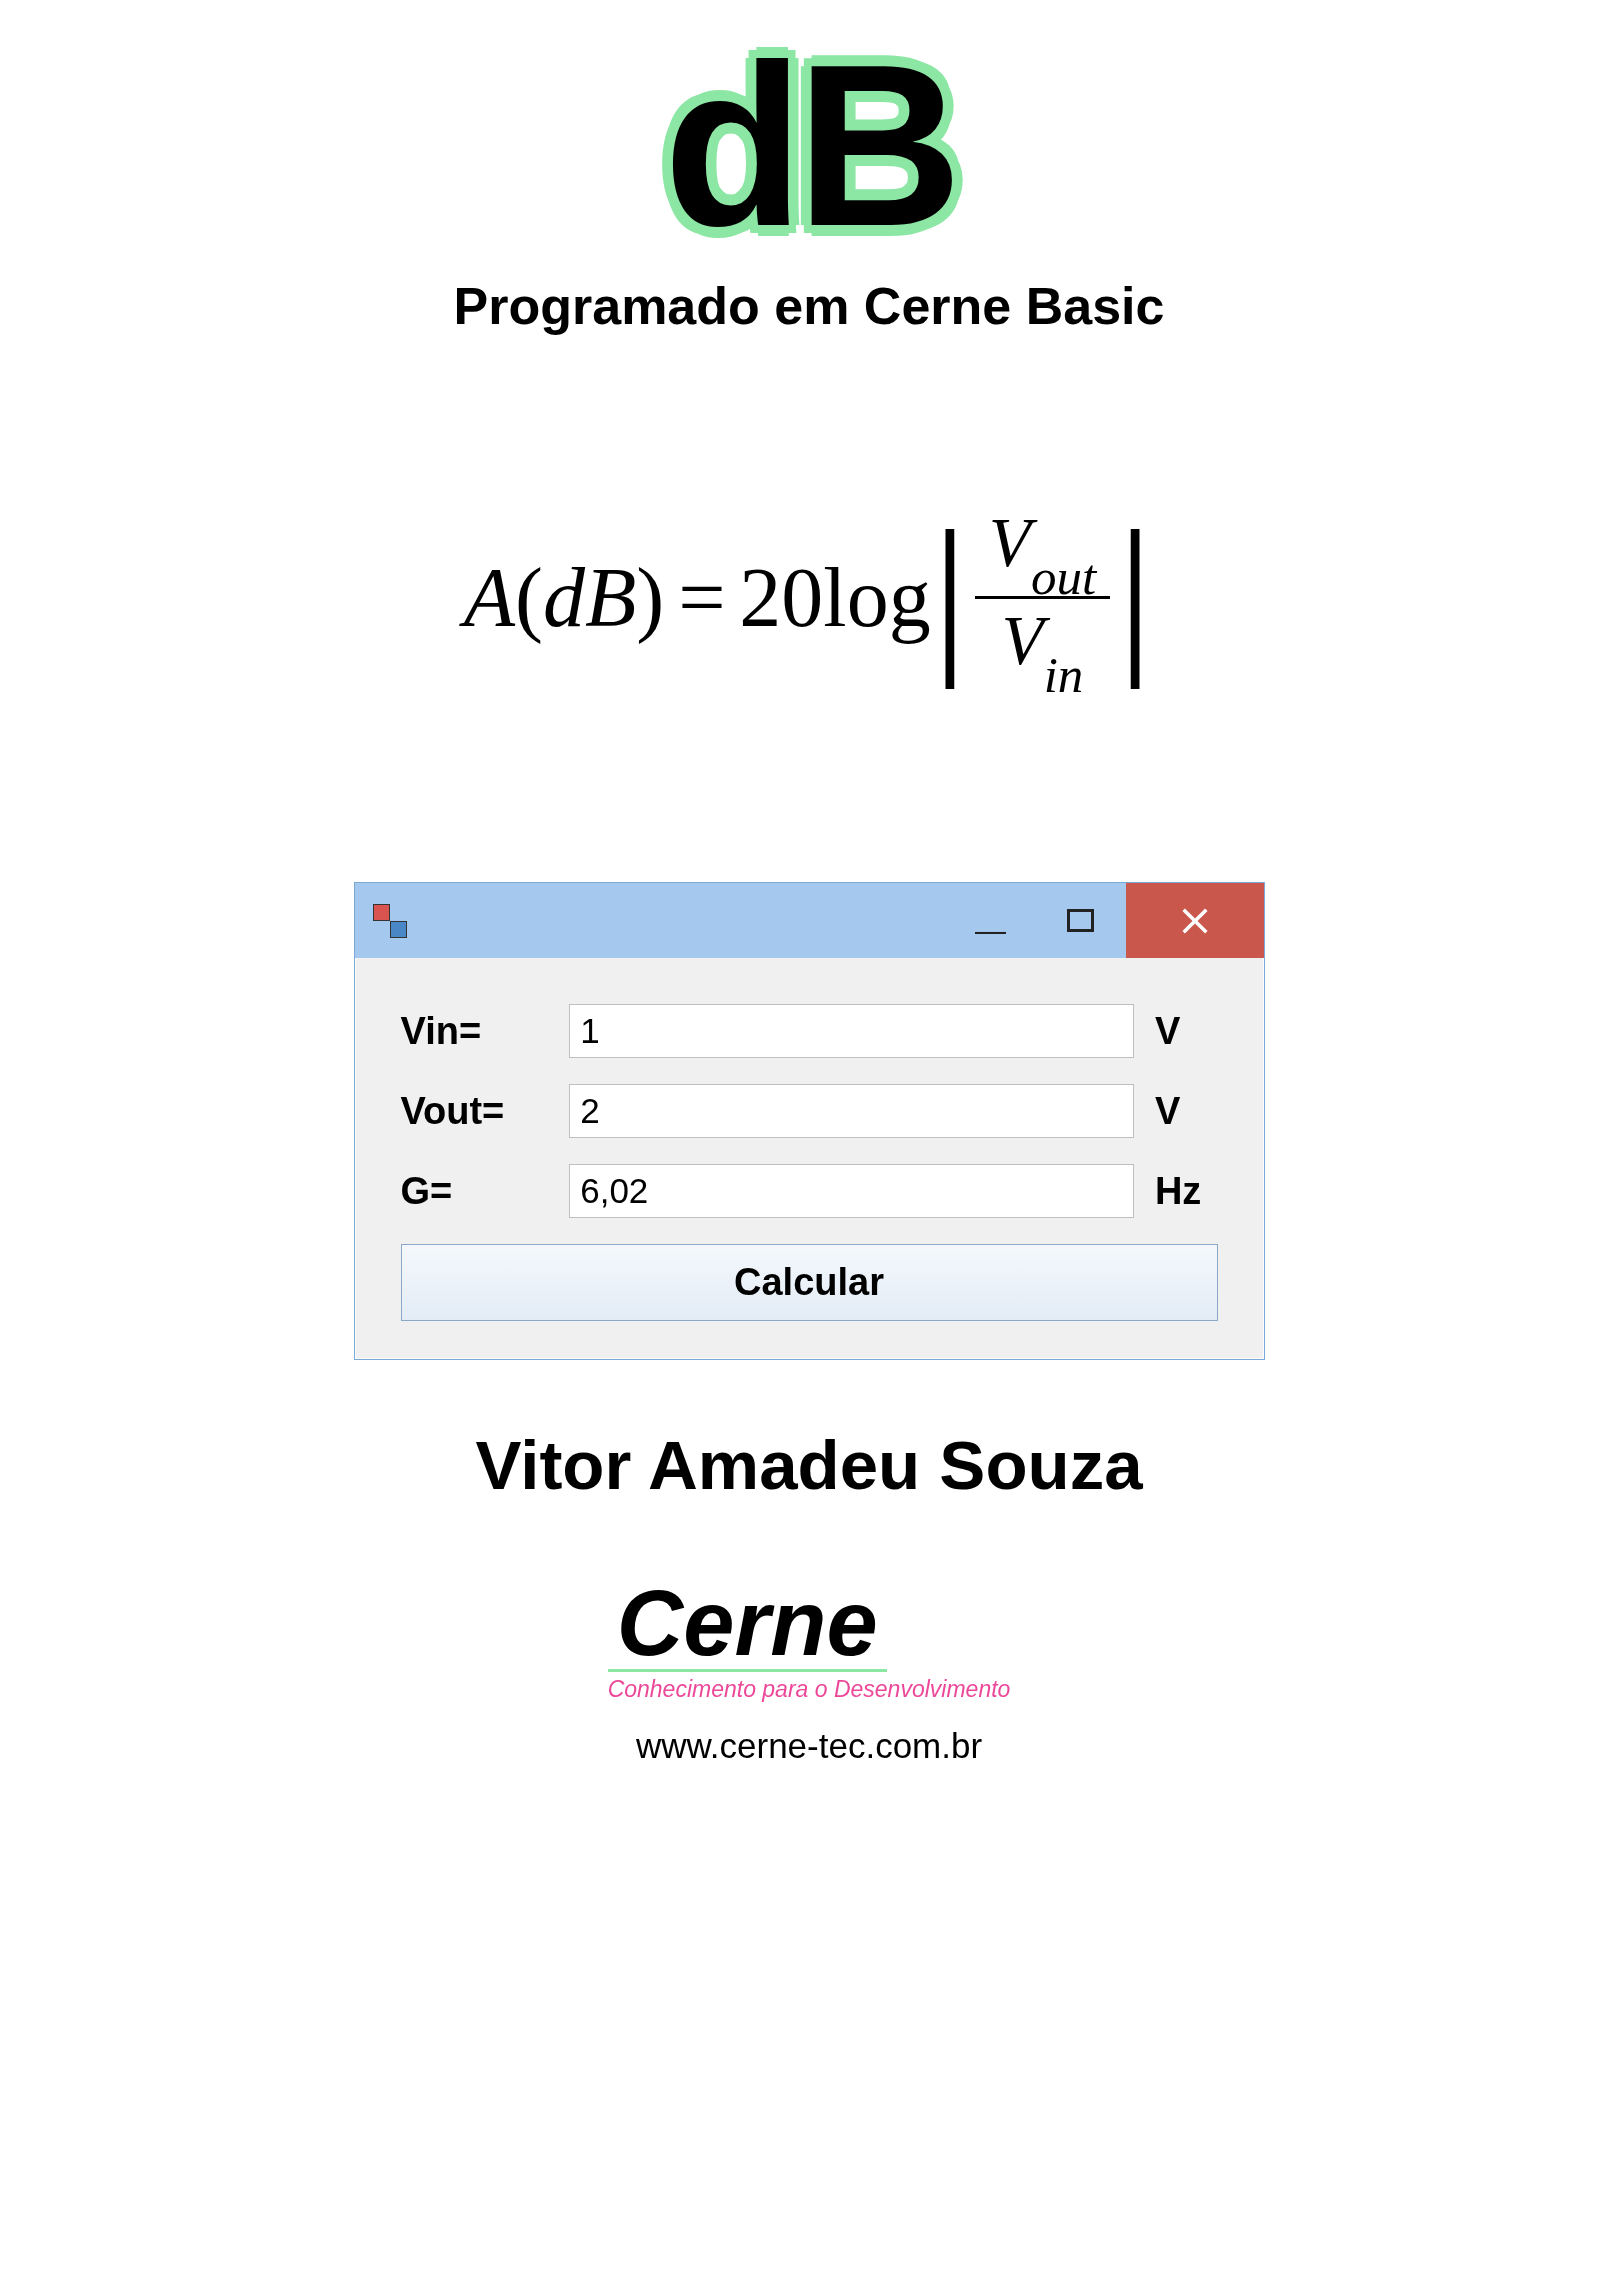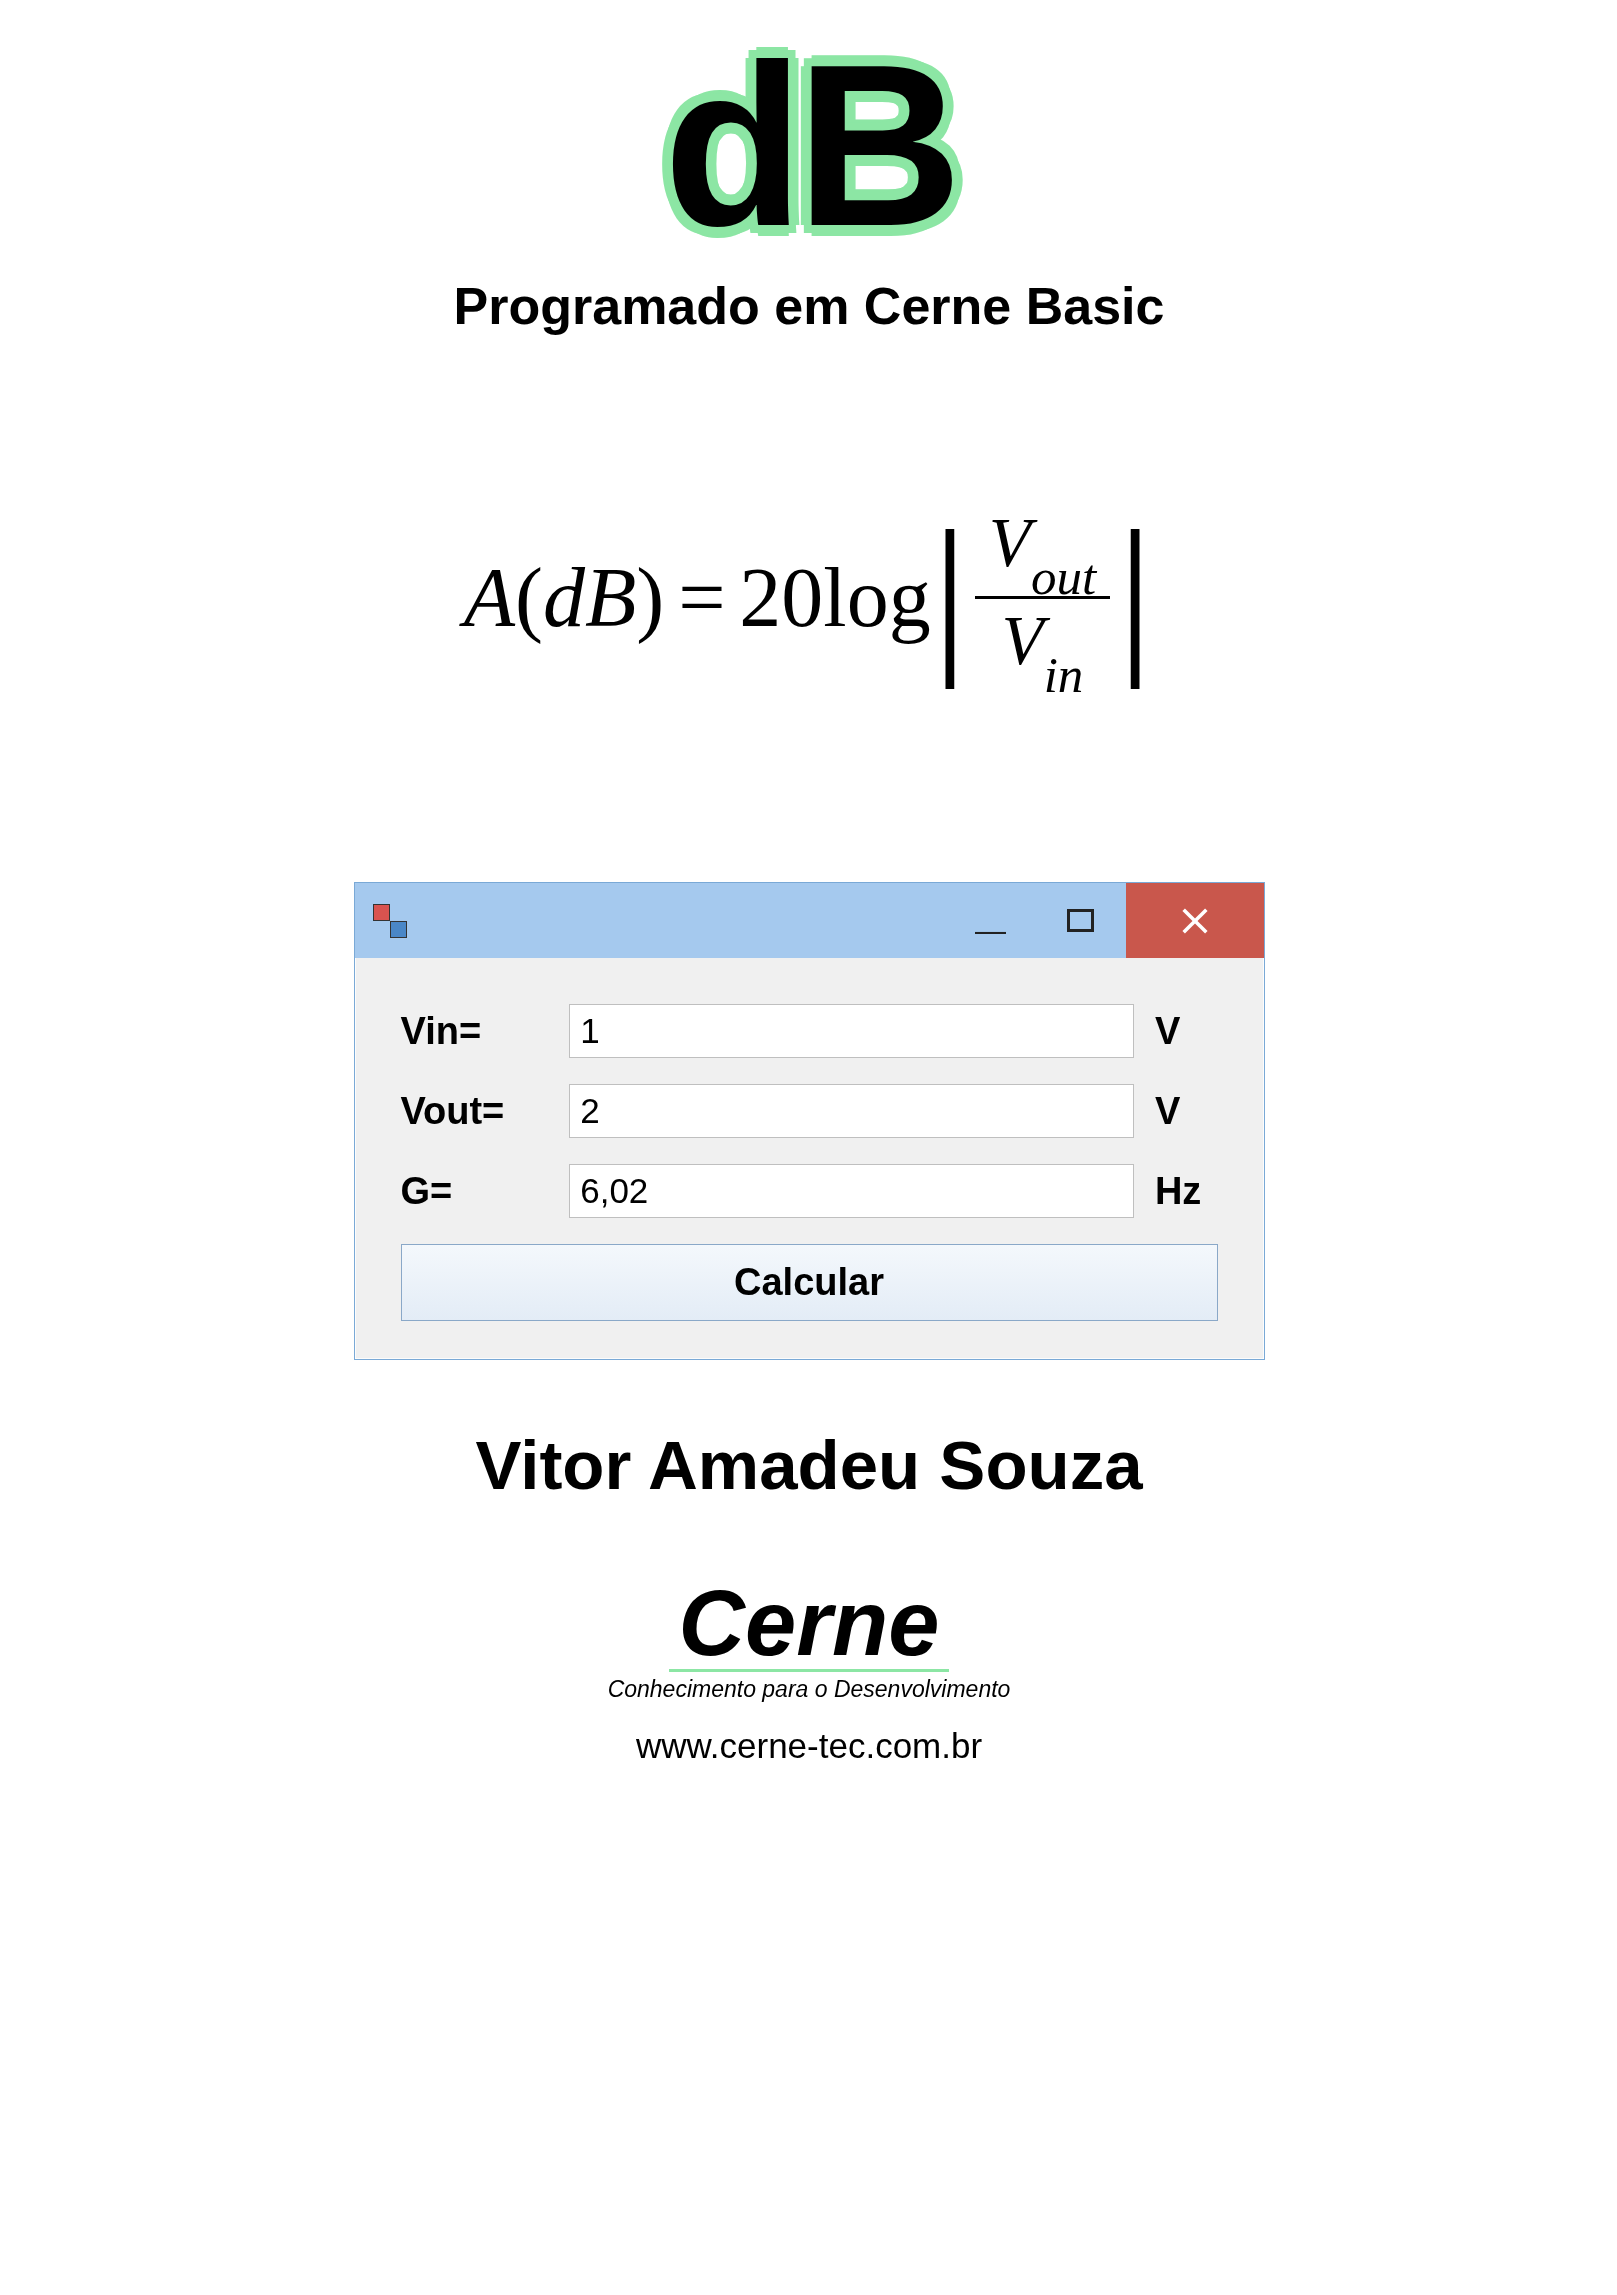--- a/index.html
+++ b/index.html
@@ -199,36 +199,36 @@
 
   .author {
     margin-top: 66px;
     font-size: 69px;
     font-weight: bold;
     color: #000;
     text-align: center;
   }
   .cerne-logo {
     margin-top: 77px;
-    text-align: center;
+    text-align: left;
   }
   .cerne-logo .name {
     font-size: 92px;
     font-weight: 900;
     font-style: italic;
     color: #000;
     border-bottom: 3.8px solid #8ce6a4;
     padding: 0 9.2px 4.6px 9.2px;
     display: inline-block;
     line-height: 0.9;
   }
   .cerne-logo .tag {
     font-size: 23px;
     font-style: italic;
-    color: #000000;
+    color: #ec4899;
     margin-top: 3.1px;
   }
   .cerne-url {
     margin-top: 23px;
     font-size: 35px;
     color: #000;
     text-align: center;
   }
 </style>
 </head>

